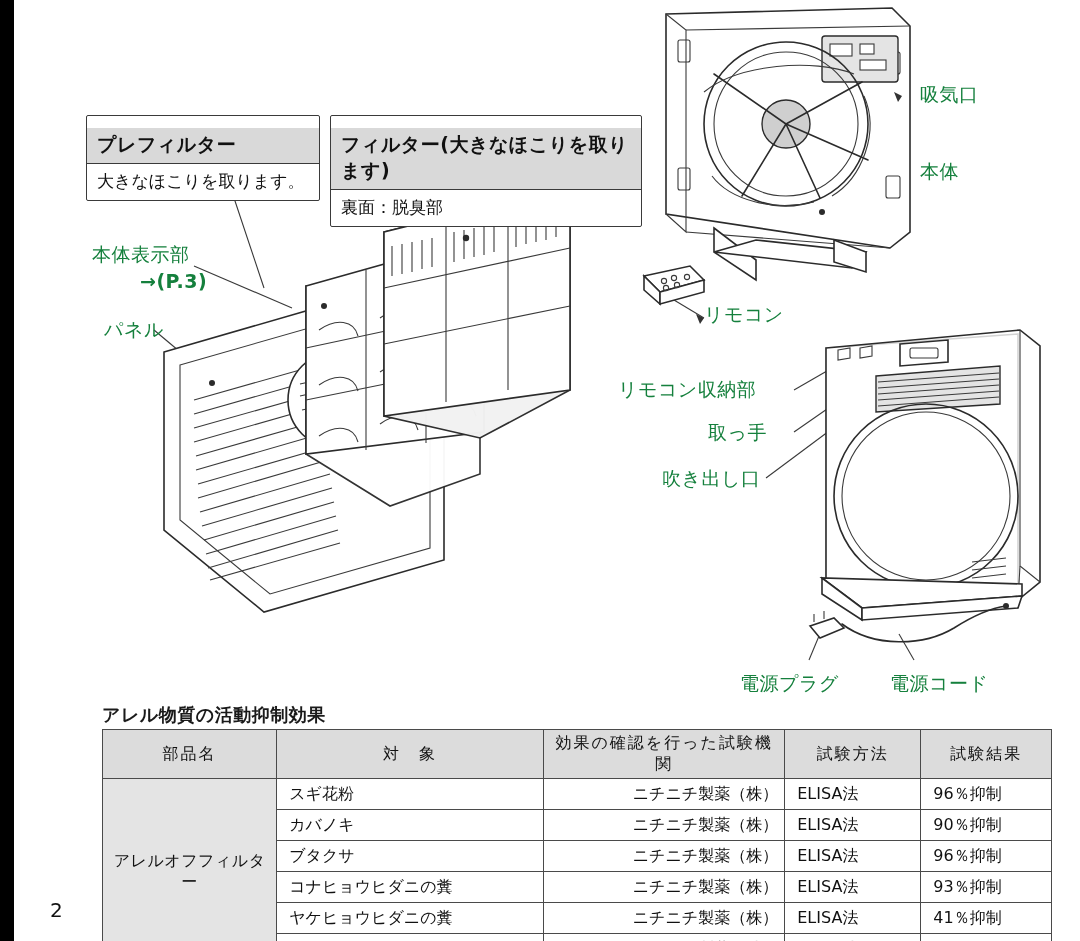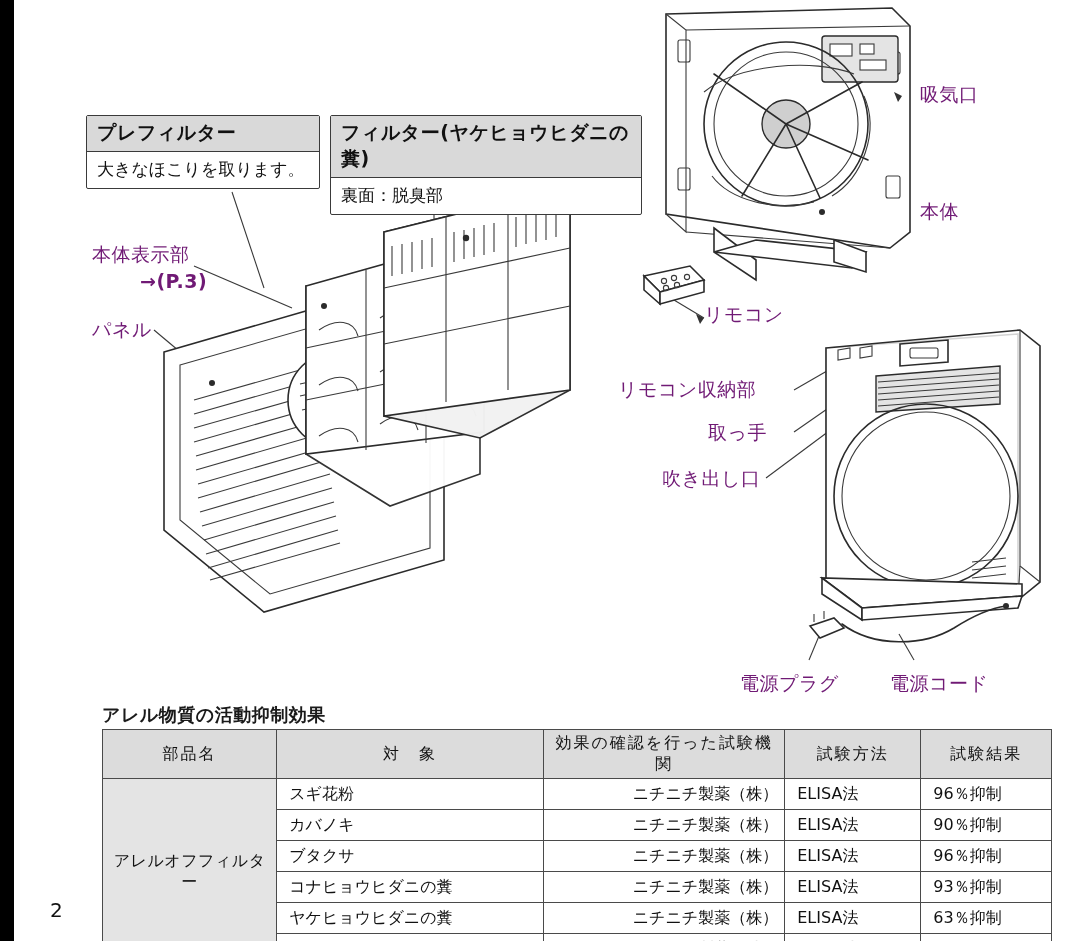--- a/index.html
+++ b/index.html
@@ -34,40 +34,41 @@
     width: 1066px;
     height: 941px;
     background: #ffffff;
   }
 
   
   .lbl {
     position: absolute;
     font-size: 19px;
     line-height: 1.25;
-    color: #701a75;
+    color: #15803d;
     white-space: nowrap;
     letter-spacing: 0.5px;
   }
 
   
   .callout {
     position: absolute;
     border: 1.6px solid #3a3a3a;
     background: #ffffff;
     border-radius: 2px;
   }
   .callout .head {
     background: #d9d9d9;
     border-bottom: 1.4px solid #3a3a3a;
     font-size: 19px;
     padding: 4px 10px 5px 10px;
     font-weight: bold;
     letter-spacing: 0.5px;
     color: #111;
+    margin-top: 12px;
   }
   .callout .body {
     font-size: 17px;
     padding: 5px 10px 6px 10px;
     line-height: 1.45;
     color: #111;
   }
   .callout .body div { white-space: nowrap; }
 
   
@@ -356,32 +357,32 @@
     </svg>
 
     <div class="callout" style="left:72px; top:115px; width:232px;">
       <div class="head">プレフィルター</div>
       <div class="body">
         <div>大きなほこりを取ります。</div>
       </div>
     </div>
 
     <div class="callout" style="left:316px; top:115px; width:310px;">
-      <div class="head">フィルター(ヤケヒョウヒダニの糞)</div>
+      <div class="head">フィルター(大きなほこりを取ります)</div>
       <div class="body">
         <div>裏面：脱臭部</div>
       </div>
     </div>
 
     <div class="lbl" style="left:78px; top:243px;">本体表示部</div>
     <div class="lbl" style="left:78px; top:270px; font-weight:bold;margin-left:48px;">→(P.3)</div>
-    <div class="lbl" style="left:78px; top:318px;">パネル</div>
+    <div class="lbl" style="left:90px; top:318px;">パネル</div>
 
     <div class="lbl" style="left:906px; top:83px;">吸気口</div>
-    <div class="lbl" style="left:906px; top:160px;margin-top:40px;">本体</div>
+    <div class="lbl" style="left:906px; top:160px;">本体</div>
 
     <div class="lbl" style="left:690px; top:303px;">リモコン</div>
     <div class="lbl" style="left:604px; top:378px;">リモコン収納部</div>
     <div class="lbl" style="left:694px; top:421px;">取っ手</div>
     <div class="lbl" style="left:648px; top:467px;">吹き出し口</div>
 
     <div class="lbl" style="left:726px; top:672px;">電源プラグ</div>
     <div class="lbl" style="left:876px; top:672px;">電源コード</div>
 
     <div class="tbl-title">アレル物質の活動抑制効果</div>
@@ -419,21 +420,21 @@
         <tr>
           <td class="target">コナヒョウヒダニの糞</td>
           <td class="org">ニチニチ製薬（株）</td>
           <td class="method">ELISA法</td>
           <td class="result">93％抑制</td>
         </tr>
         <tr>
           <td class="target">ヤケヒョウヒダニの糞</td>
           <td class="org">ニチニチ製薬（株）</td>
           <td class="method">ELISA法</td>
-          <td class="result">63％抑制</td>
+          <td class="result">41％抑制</td>
         </tr>
         <tr>
           <td class="target">ネコのフケ</td>
           <td class="org">ニチニチ製薬（株）</td>
           <td class="method">ELISA法</td>
           <td class="result">85％抑制</td>
         </tr>
       </tbody>
     </table>
 

